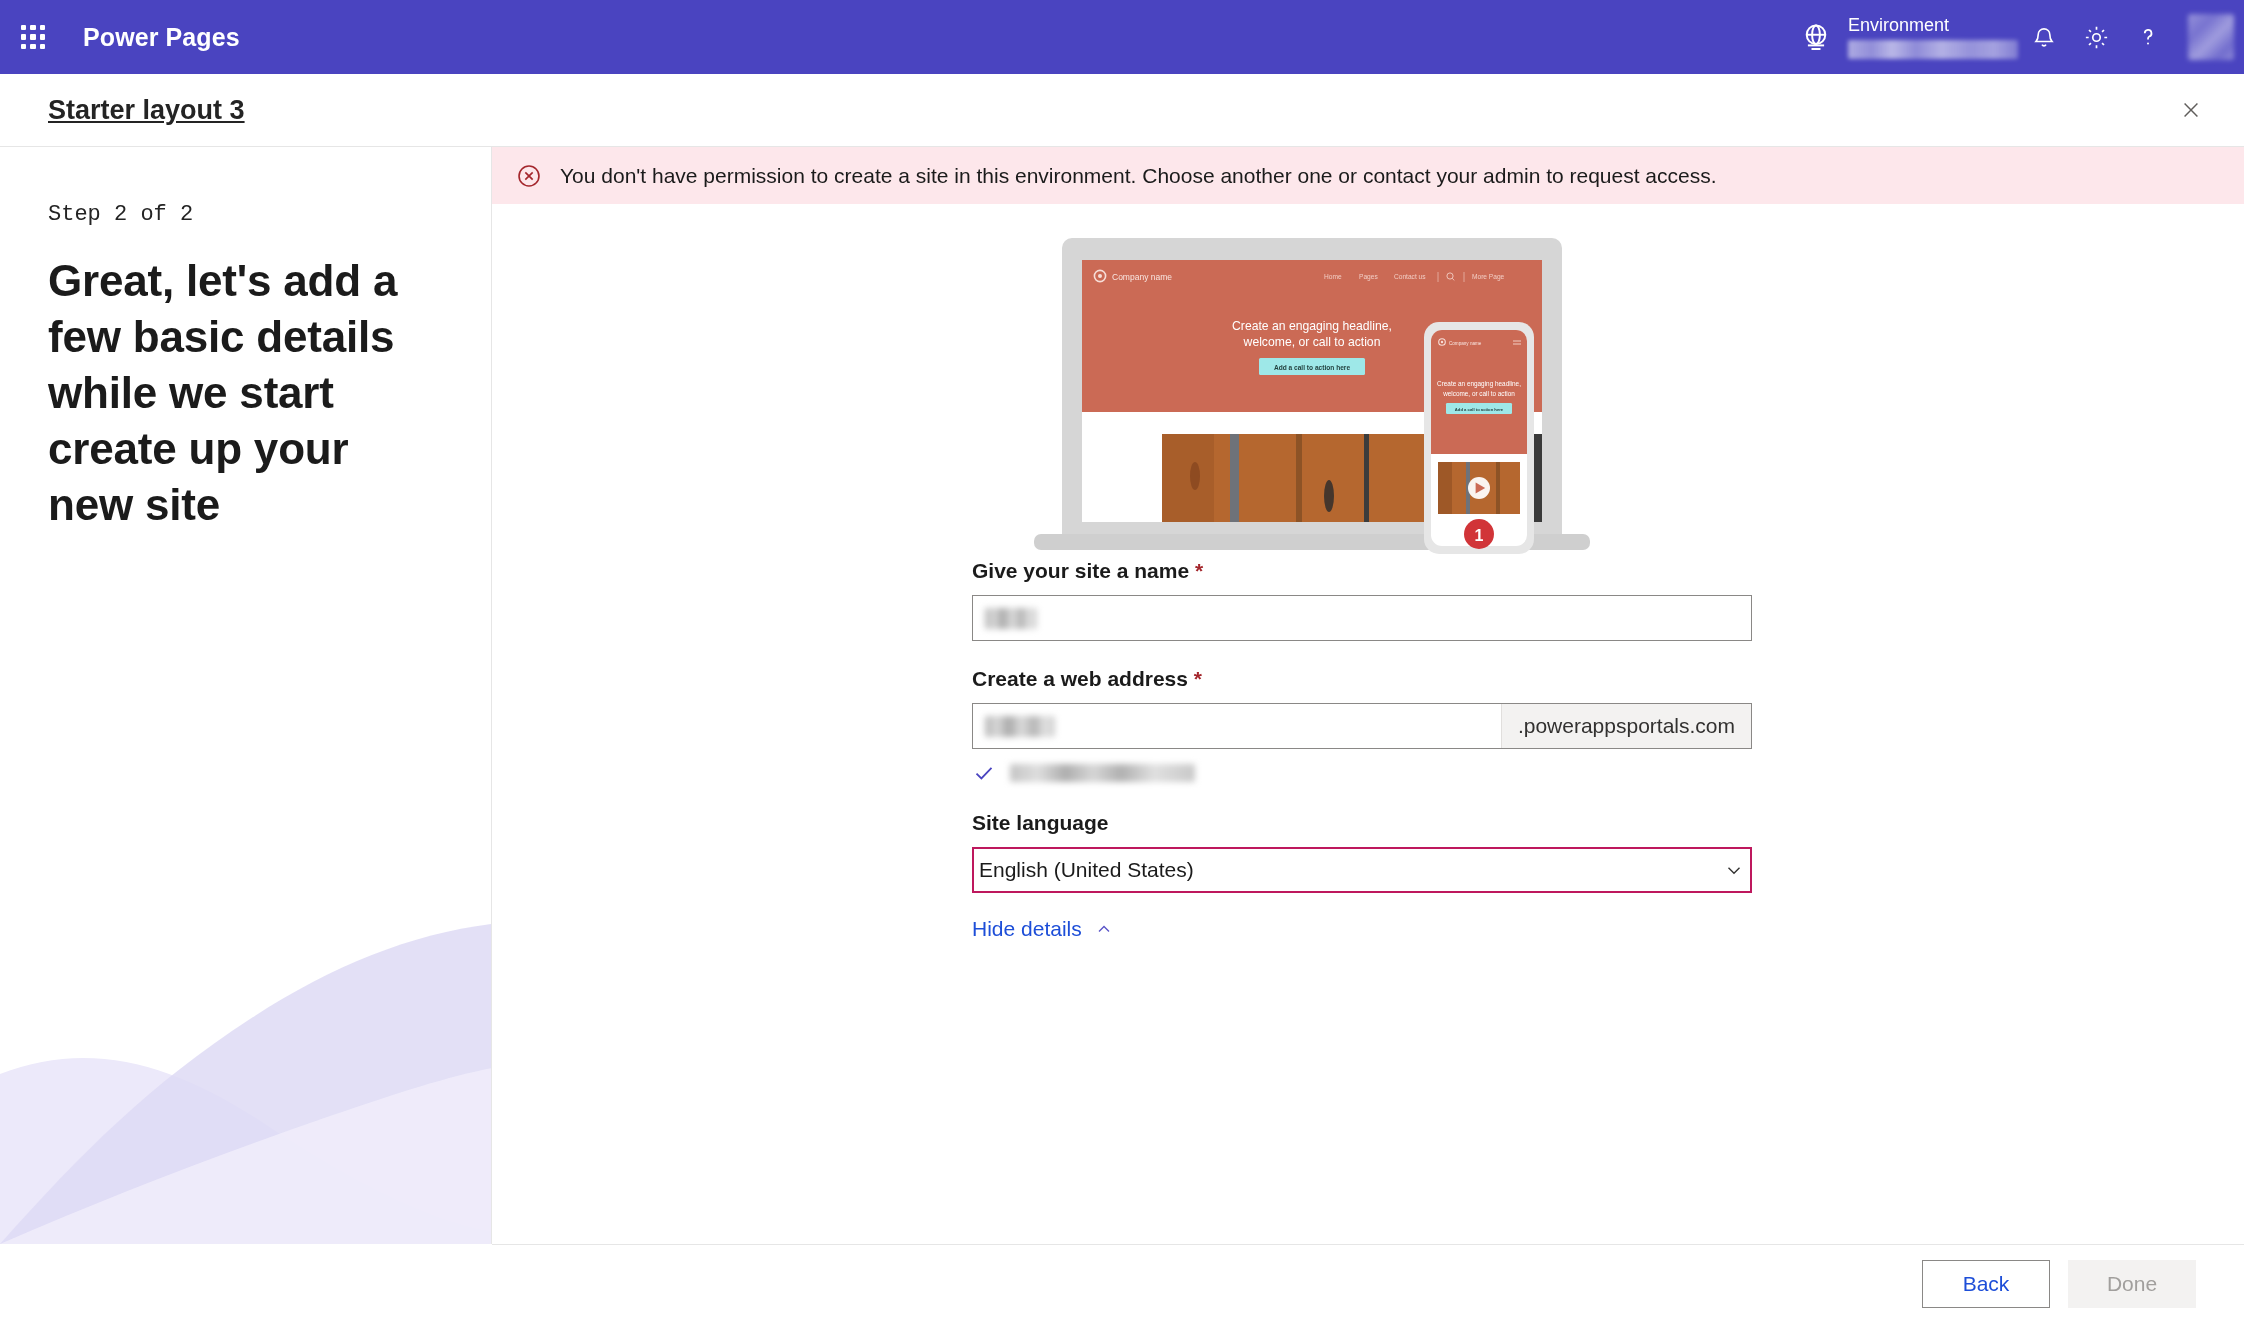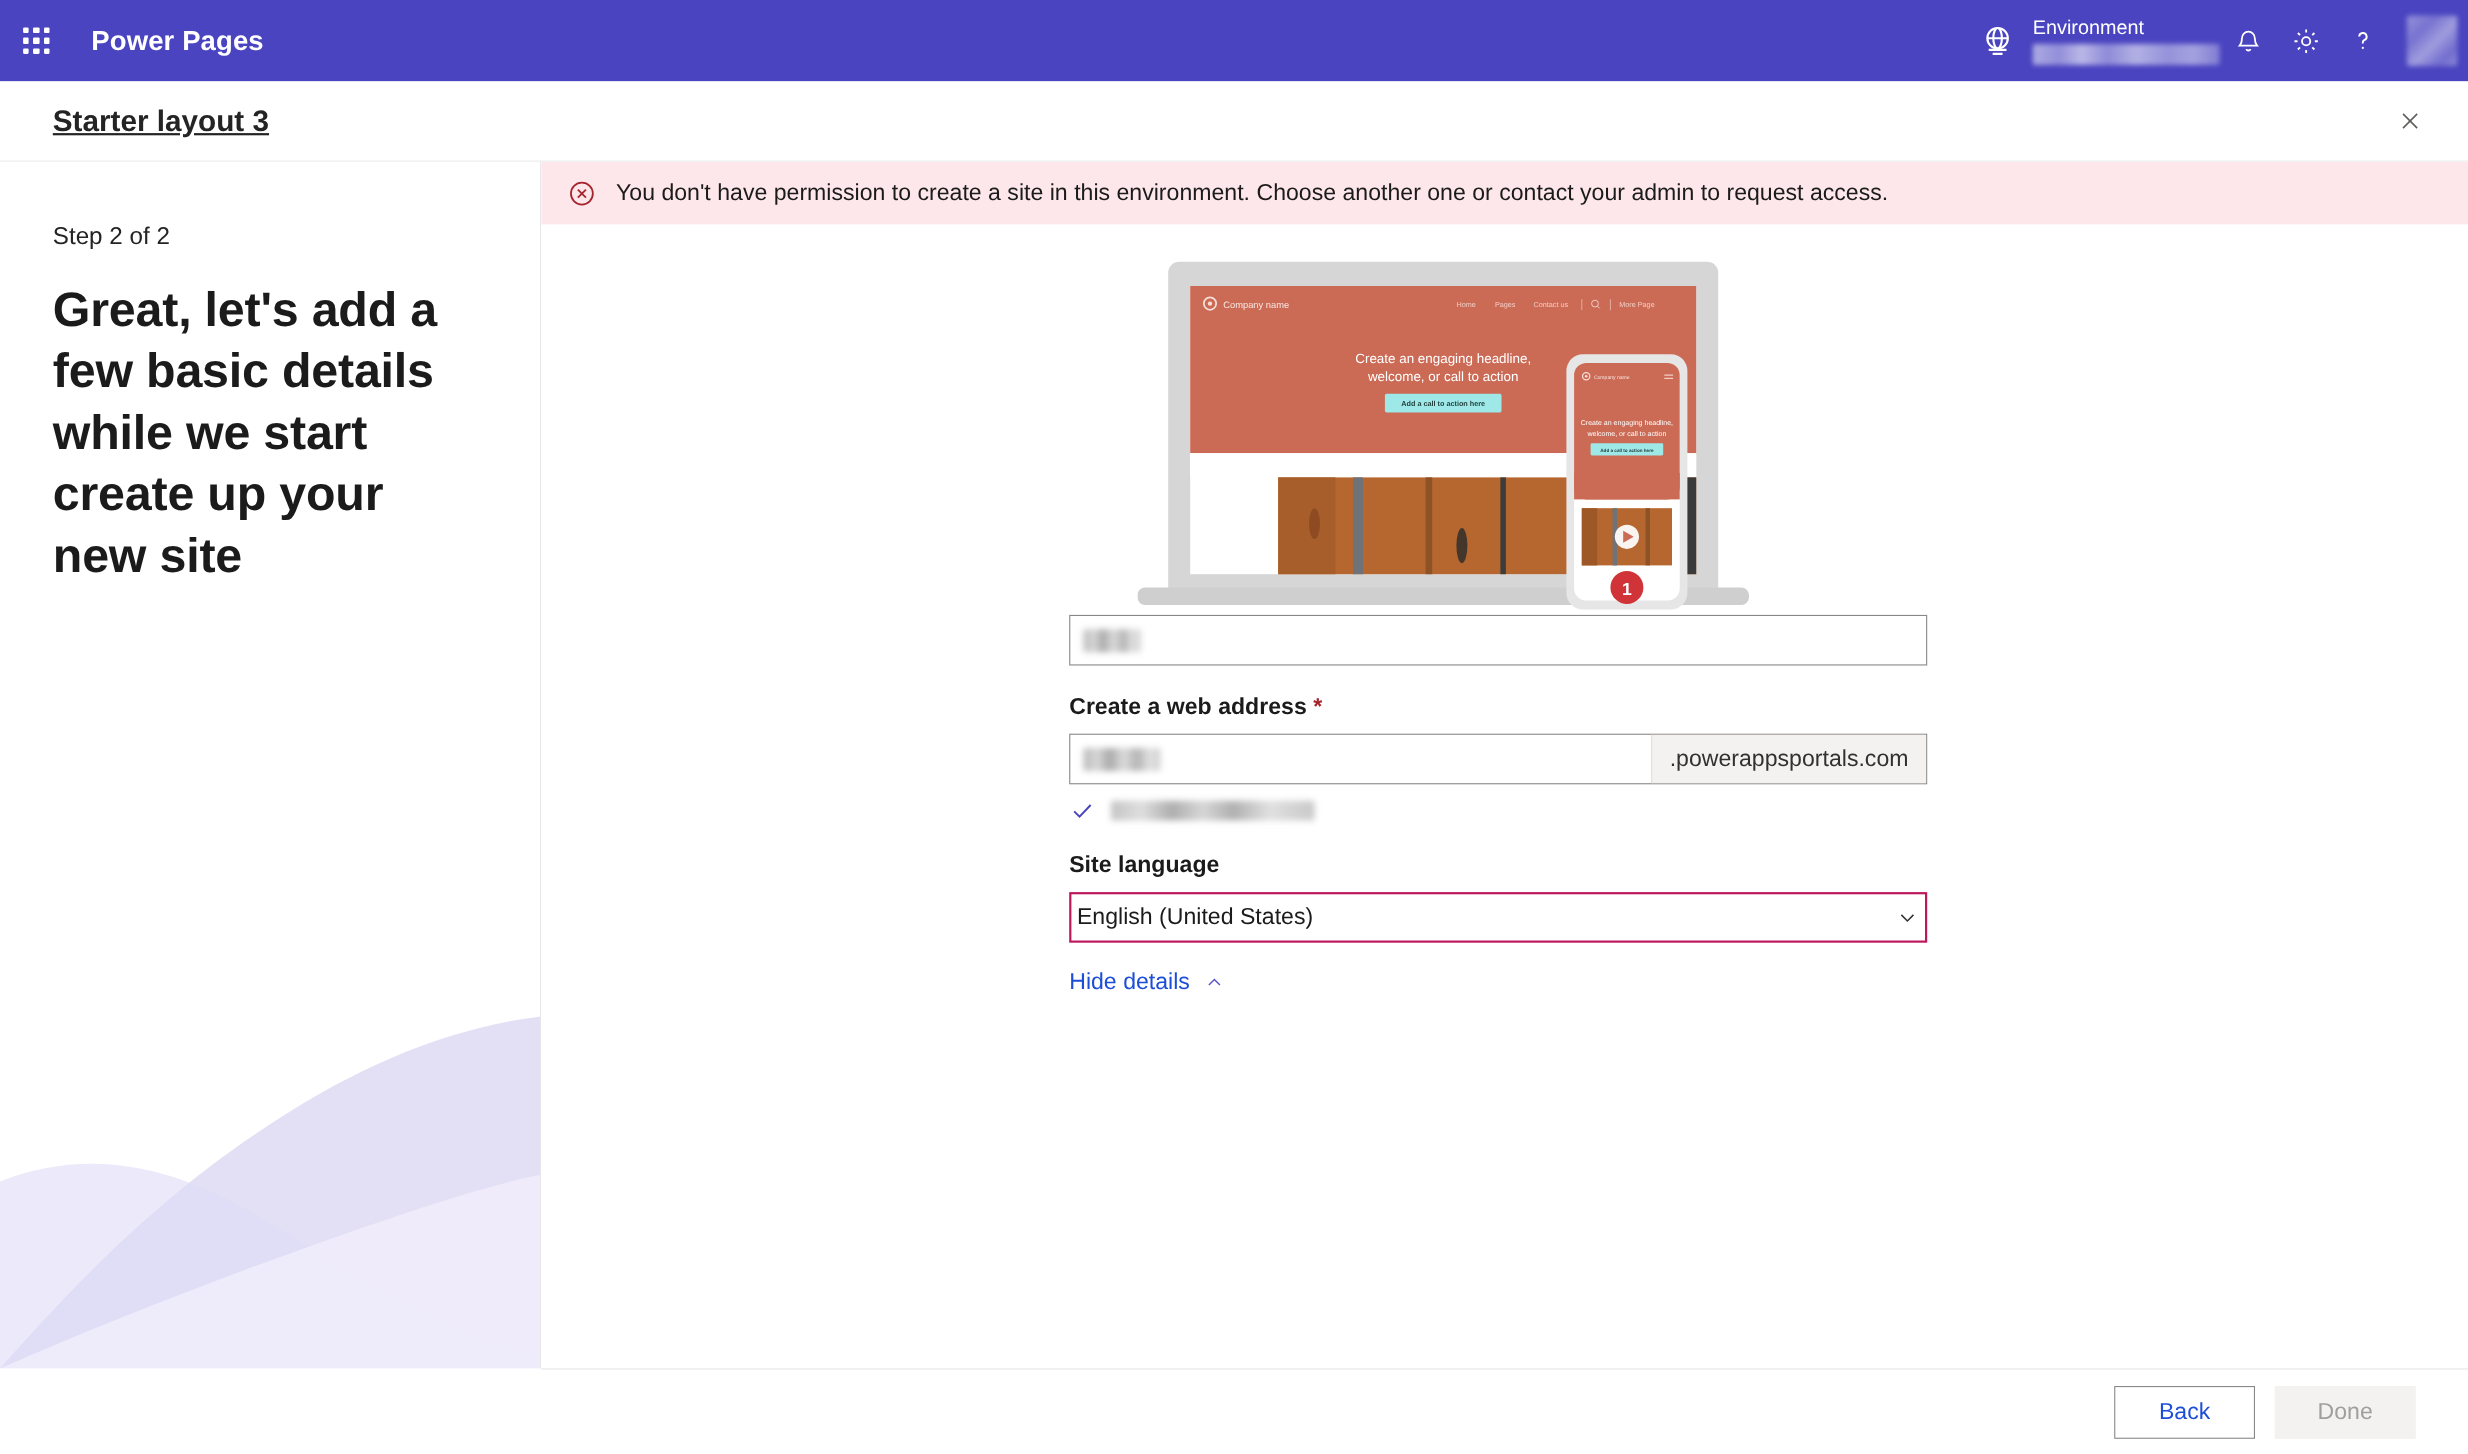--- a/index.html
+++ b/index.html
@@ -89,21 +89,21 @@
   
   .left-panel {
     position: absolute; top: 147px; left: 0;
     width: 492px; height: 1097px;
     background: #ffffff;
     border-right: 1px solid #e6e6e6;
     overflow: hidden;
   }
   .step-label {
     margin: 55px 0 0 48px;
-    font-size: 22px; color: #242424;
+    font-size: 22px; color: #242424; font-family: Liberation Mono, monospace;
   }
   .headline {
     margin: 26px 48px 0 48px;
     font-size: 44px; line-height: 56px;
     font-weight: 600; color: #1b1b1b;
     letter-spacing: -0.2px;
   }
   .waves { position: absolute; bottom: 0; left: 0; width: 492px; height: 420px; }
 
   
@@ -385,20 +385,23 @@
 
       <circle cx="445" cy="300" r="15" fill="#d13438"></circle>
       <text x="445" y="307" text-anchor="middle" font-family="Liberation Sans, sans-serif" font-size="16" font-weight="bold" fill="#ffffff">1</text>
     </svg>
   </div>
 
   <div class="form">
 
     
     <div class="field">
+      <label class="field-label"><span>Give your site a name</span>
+        <span class="req">*</span>
+      </label>
       <div class="text-input">
         <div class="redacted-val redacted-name"></div>
       </div>
     </div>
 
     
     <div class="field" style="margin-bottom:0">
       <label class="field-label"><span>Create a web address</span>
         <span class="req">*</span>
       </label>

